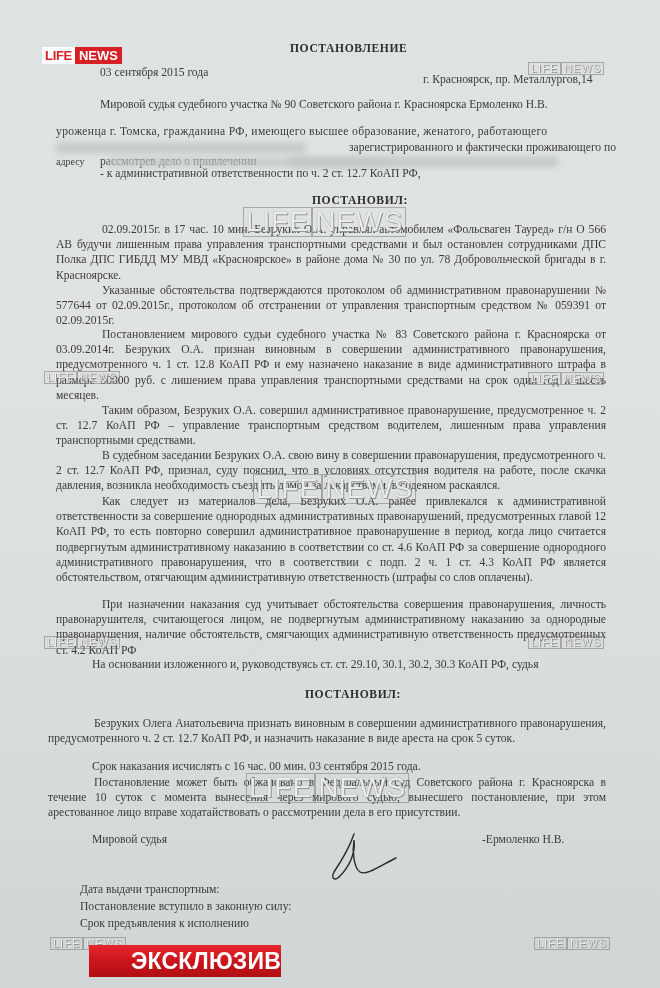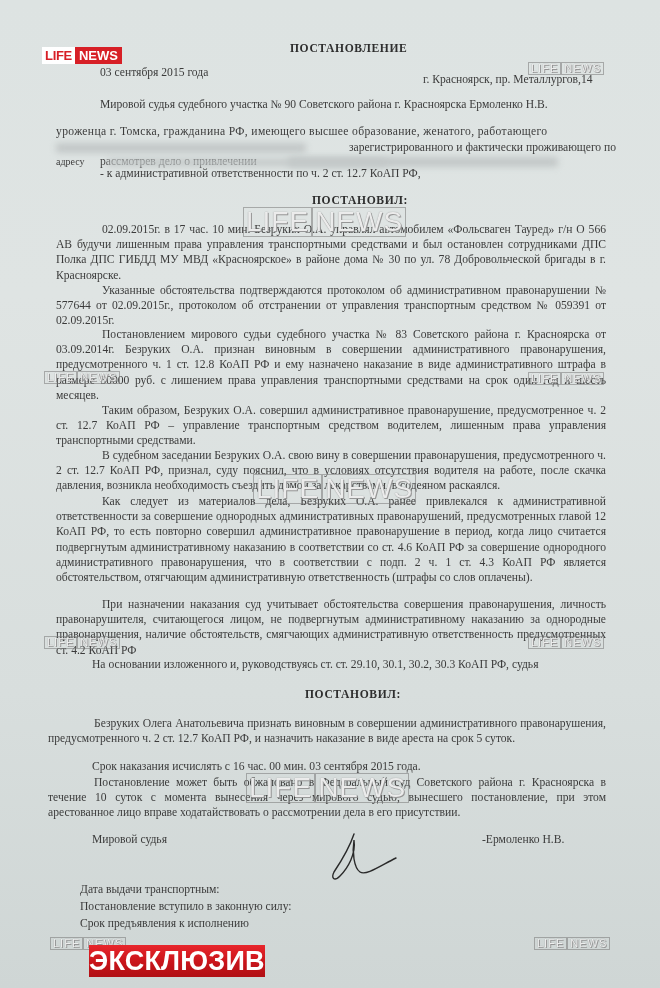--- a/index.html
+++ b/index.html
@@ -23,24 +23,24 @@
   .logo .news { background:#d71f26; color:#ffffff; padding:0 4px; height:17px; line-height:17px; }
   .wm {
     position:absolute; display:flex; font-family:"Liberation Sans","DejaVu Sans",sans-serif;
     color:rgba(255,255,255,0.85); text-shadow:0 0 1px #777, 1px 1px 0 #999;
     letter-spacing:1px;
   }
   .wm span { border:1px solid rgba(120,120,120,0.55); padding:0 2px; line-height:1; }
   .wm.big { font-size:28px; font-weight:normal; }
   .wm.small { font-size:11px; }
   .excl {
-    position:absolute; left:89px; top:945px; width:176px; height:32px;
+    position:absolute; left:89px; top:945px; width:192px; height:32px;
     background: linear-gradient(180deg, #e8262c 0%, #c8141a 55%, #b00f14 100%);
     color:#fff; font-family:"Liberation Sans","DejaVu Sans",sans-serif; font-weight:bold;
-    font-size:27px; line-height:32px; text-align:left; letter-spacing:0.2px;
+    font-size:23px; line-height:32px; text-align:right; letter-spacing:0.2px;
   }
   .sig { position:absolute; left:330px; top:830px; }
 </style>
 </head>
 <body>
 
 <div class="page">
 
   <div class="h" style="left:290px;top:42px;">ПОСТАНОВЛЕНИЕ</div>
 

